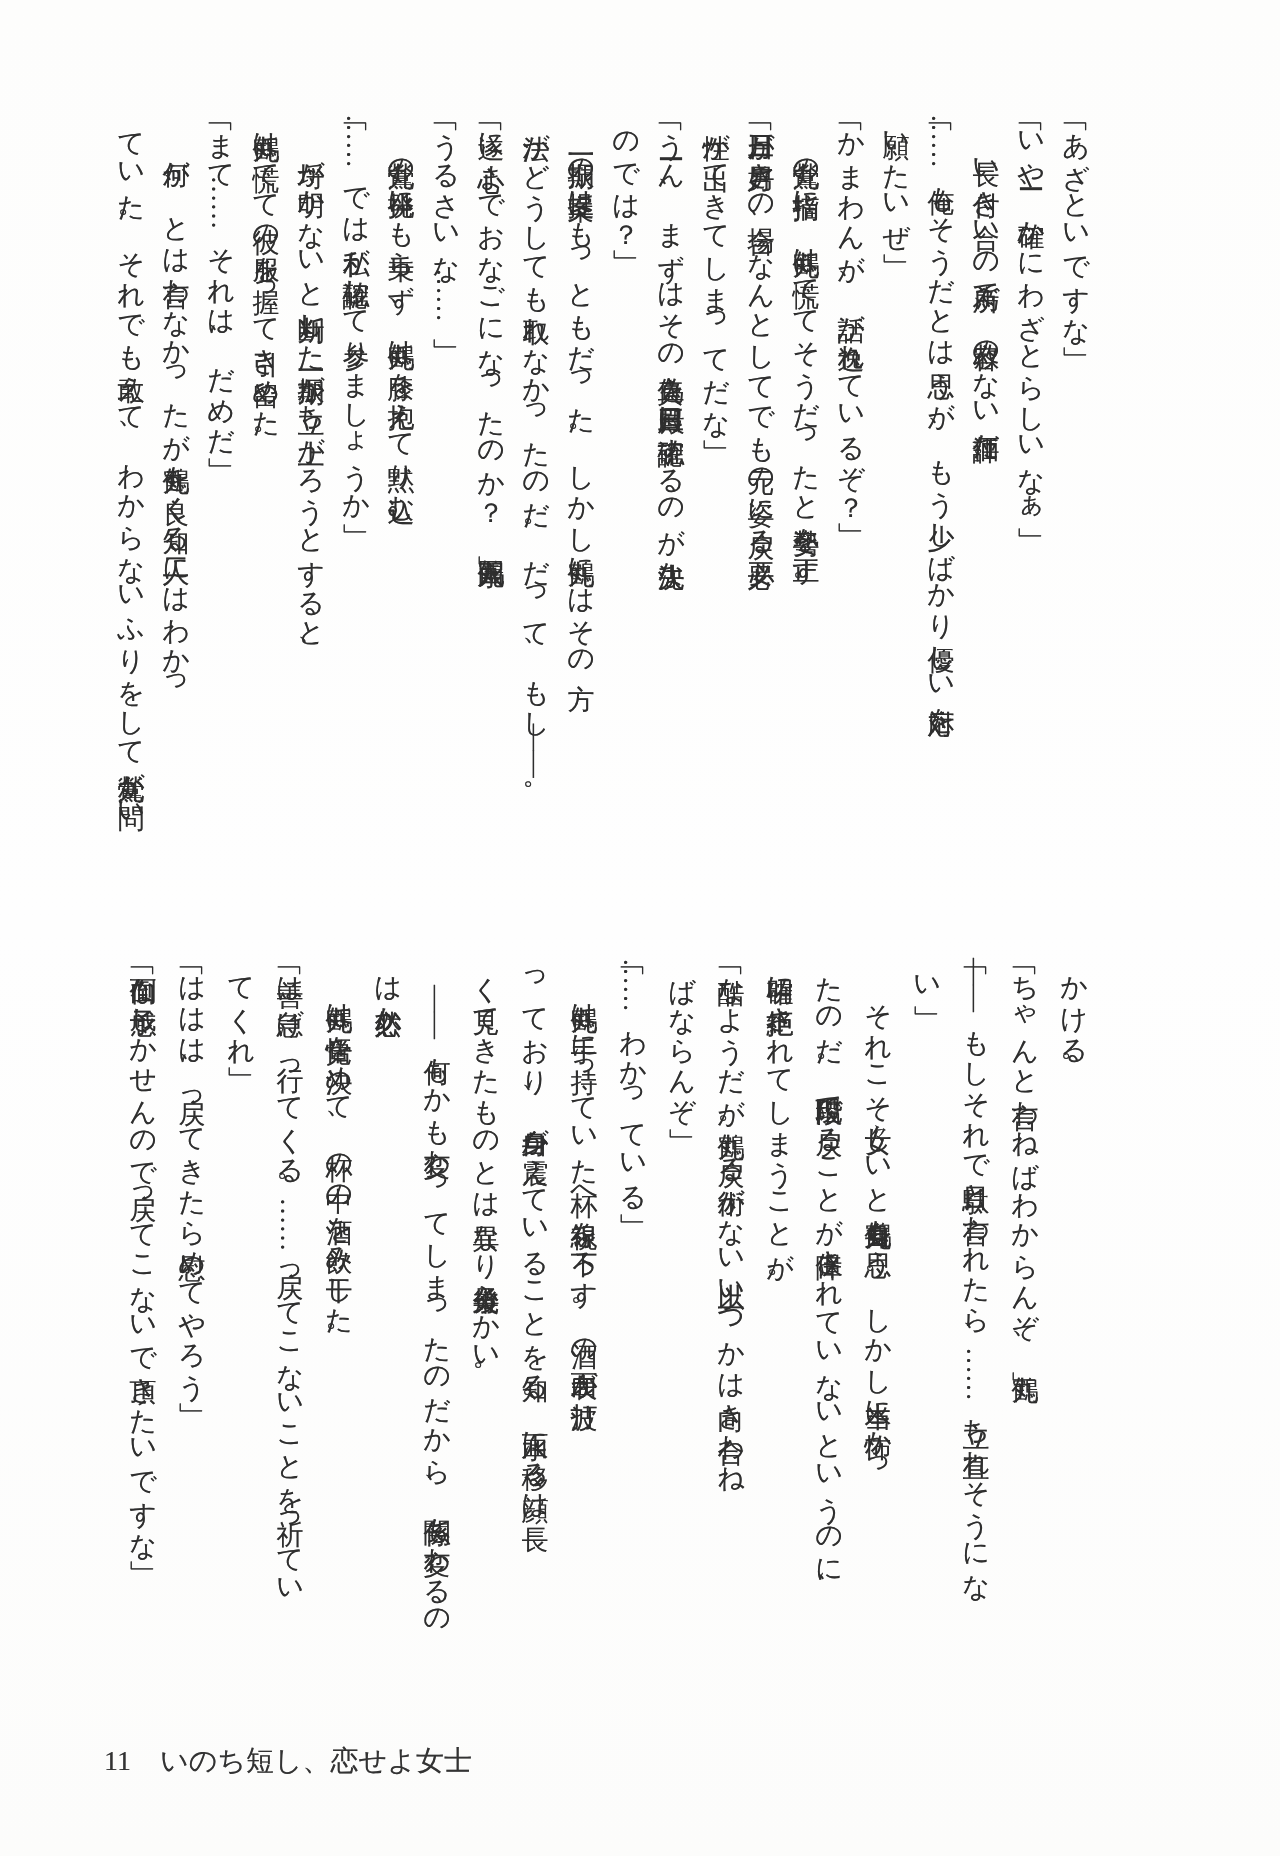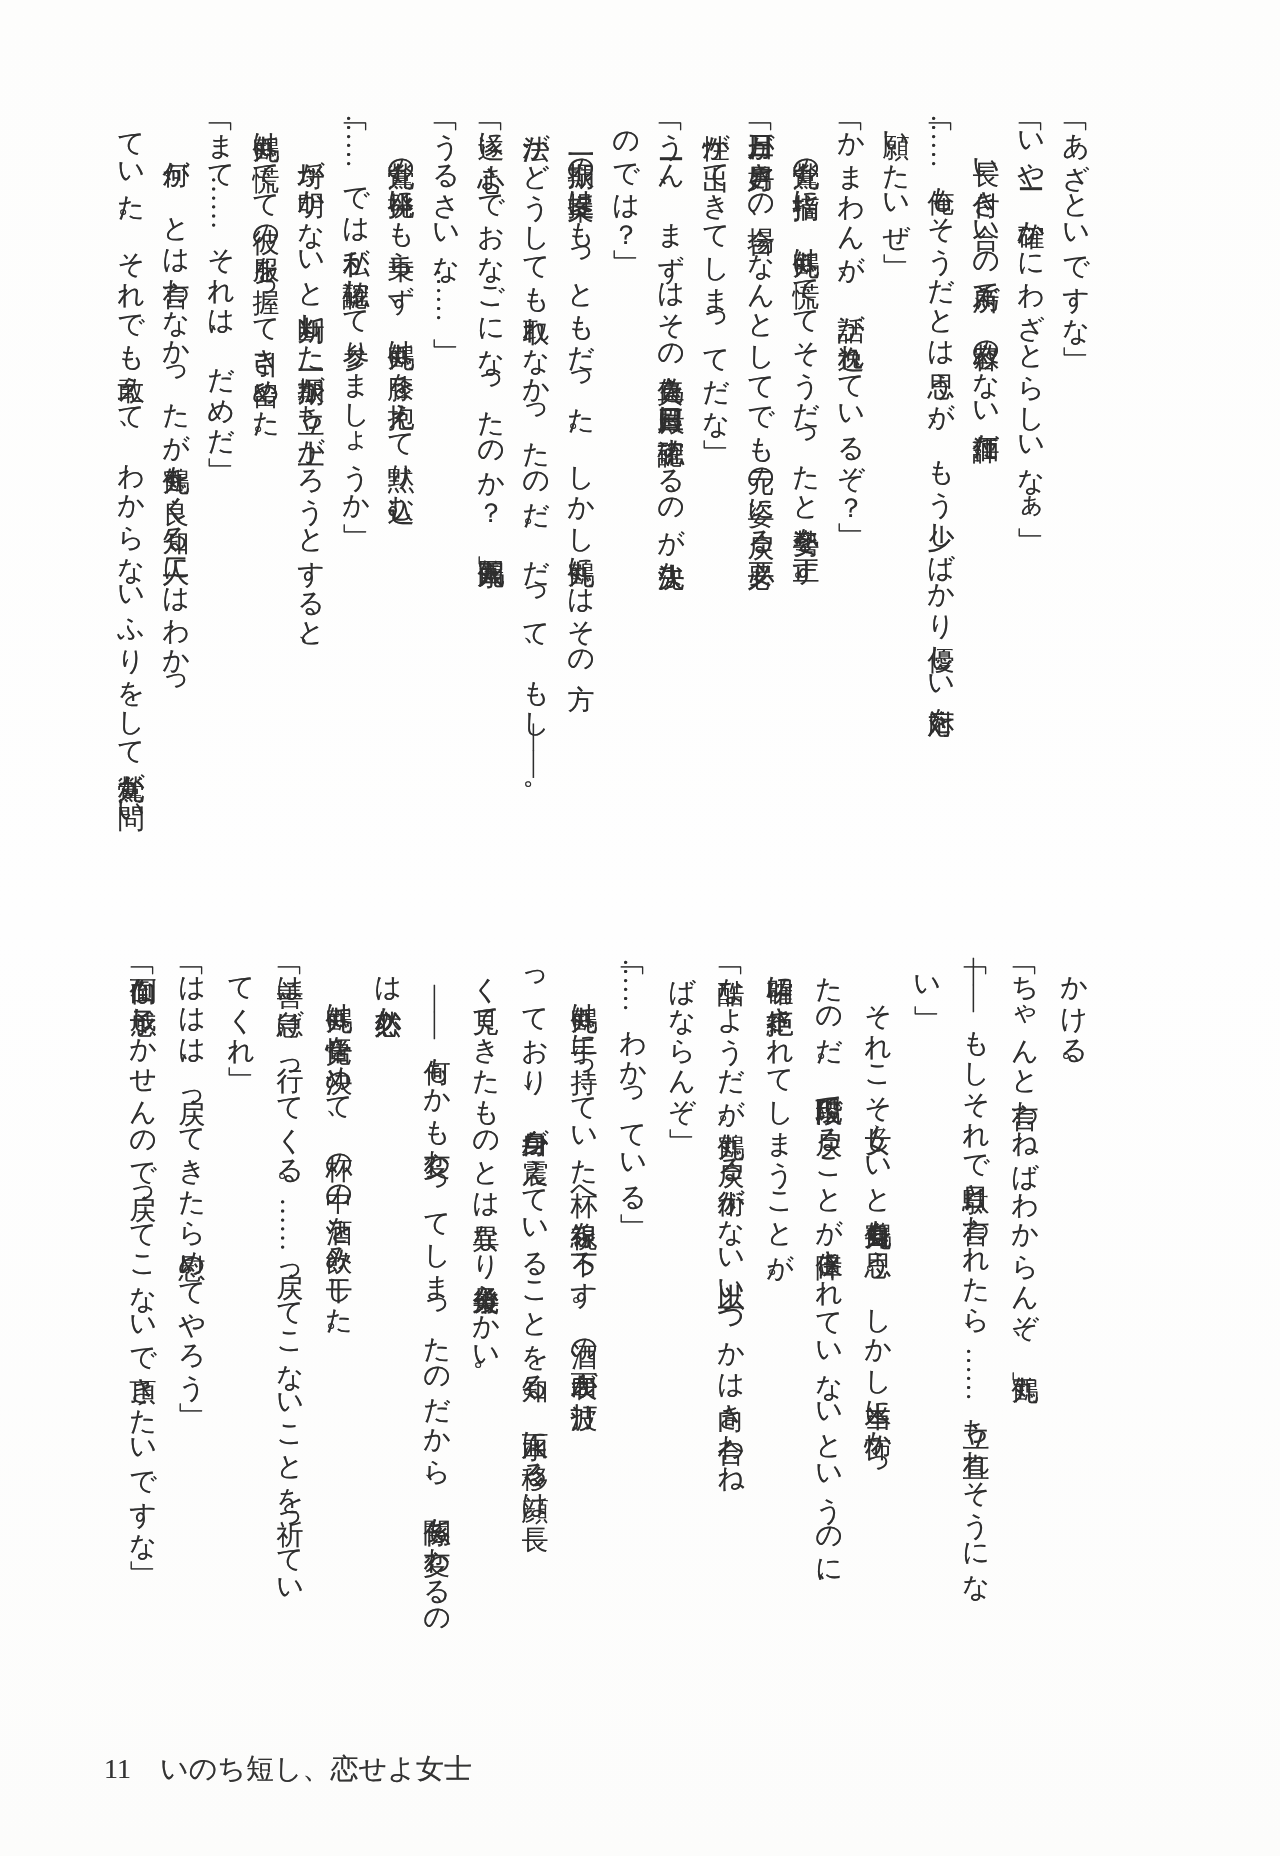--- a/index.html
+++ b/index.html
@@ -41,21 +41,20 @@
     white-space: nowrap;
   }
   .footer {
     position: absolute;
     left: 104px;
     top: 1742px;
     font-size: 28px;
     color: #333333;
     text-shadow: 0 0 0.6px rgba(60,60,60,0.5);
     white-space: nowrap;
-    margin-top: 8px;
   }
   .footer .page-num {
     display: inline-block;
   }
   .footer .running-title {
     display: inline-block;
     margin-left: 22px;
   }
 </style>
 </head>

